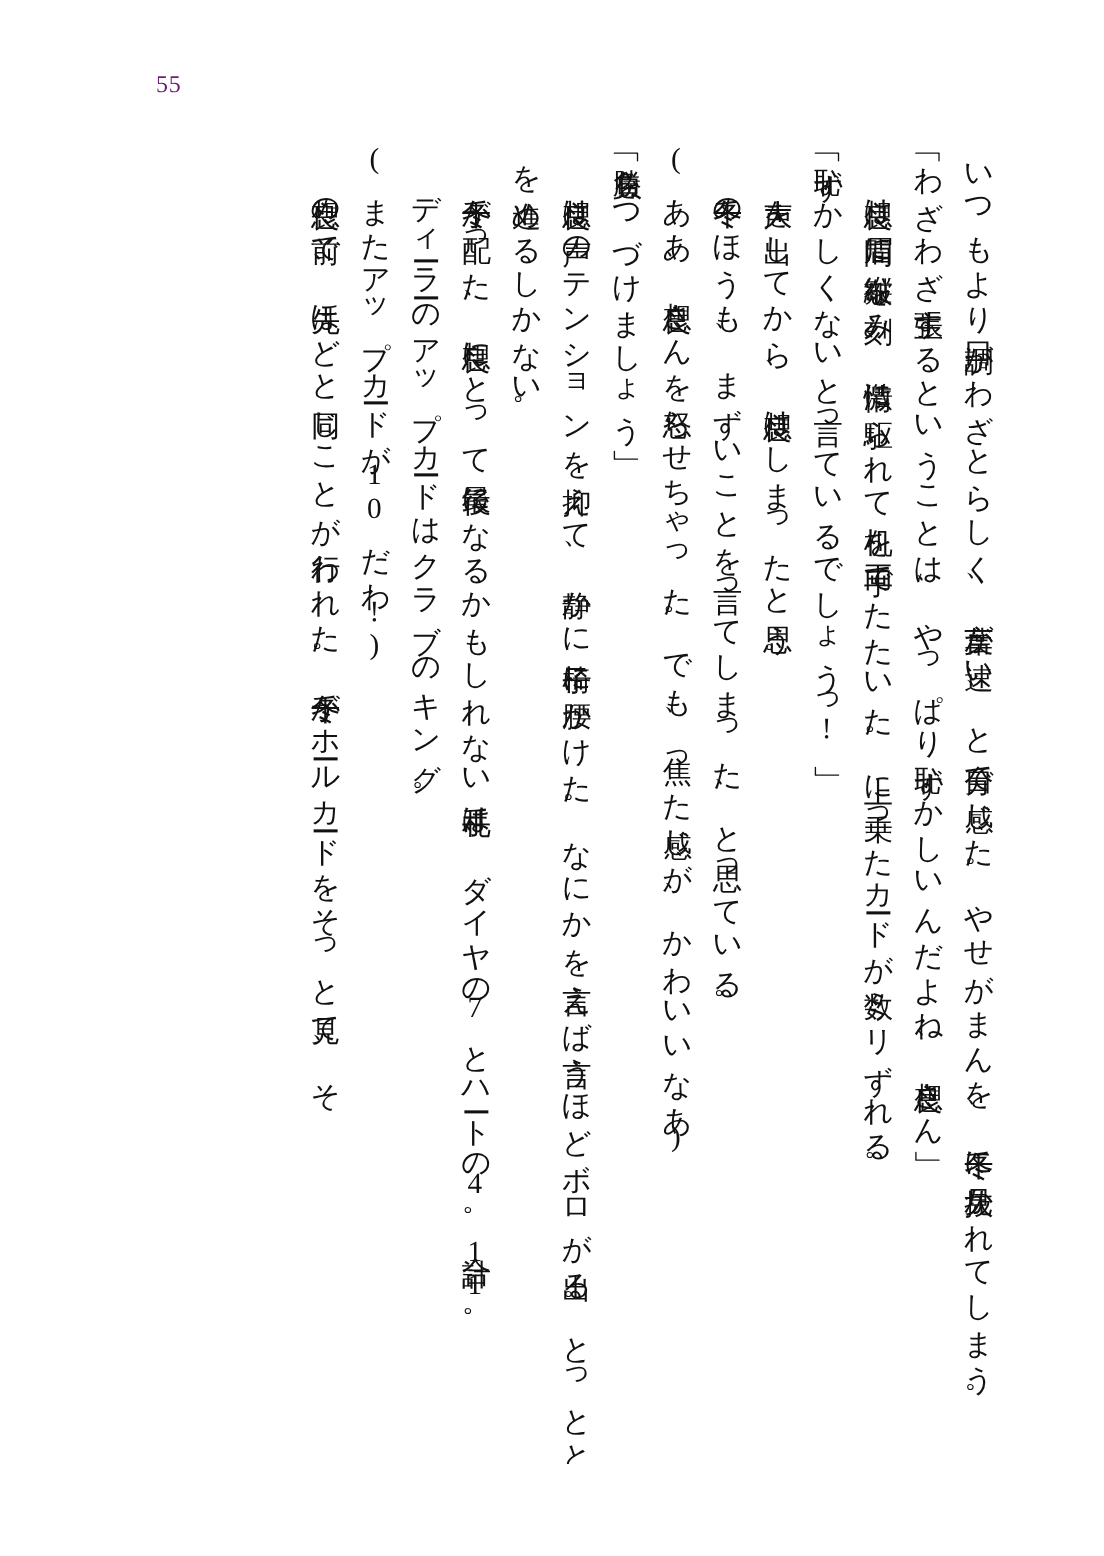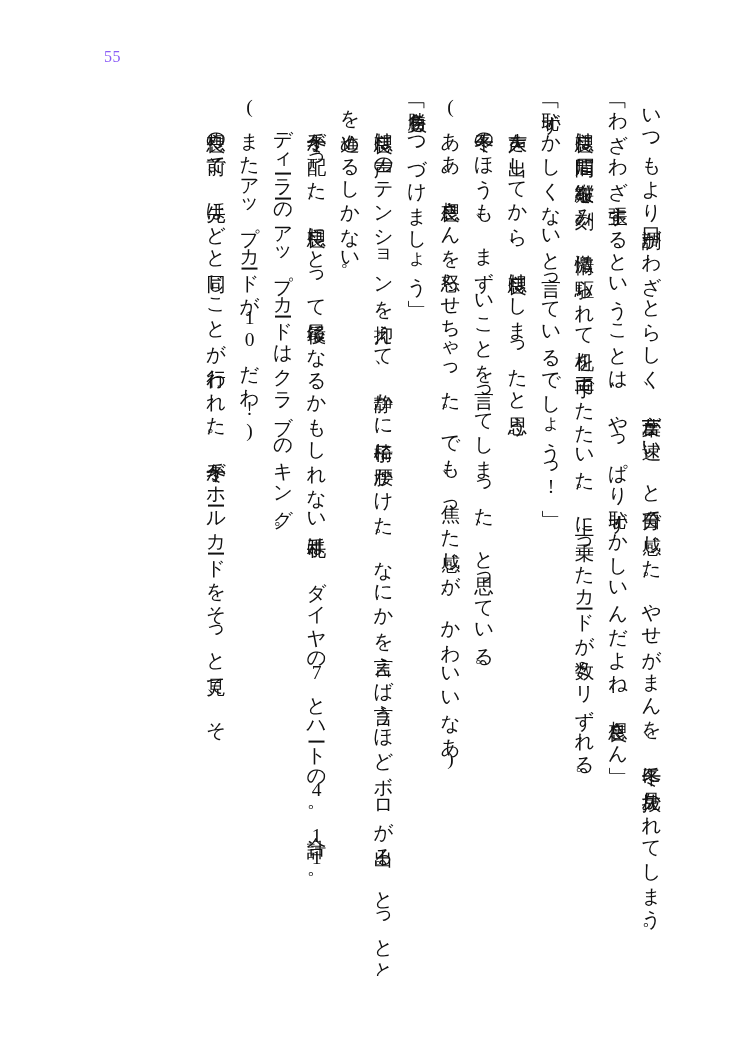--- a/index.html
+++ b/index.html
@@ -15,21 +15,21 @@
     overflow: hidden;
     font-family: "Liberation Serif", "DejaVu Serif", serif;
     color: #111111;
   }
   #page-number {
     position: absolute;
     top: 48px;
     left: 104px;
     font-size: 16px;
     letter-spacing: 0.5px;
-    color: #8b5cf6;
+    color: #701a75;
     font-family: "Liberation Serif", "DejaVu Serif", serif;
   }
   #body-text {
     position: absolute;
     top: 96px;
     left: 72px;
     width: 596px;
     height: 880px;
     writing-mode: vertical-rl;
     text-orientation: upright;

